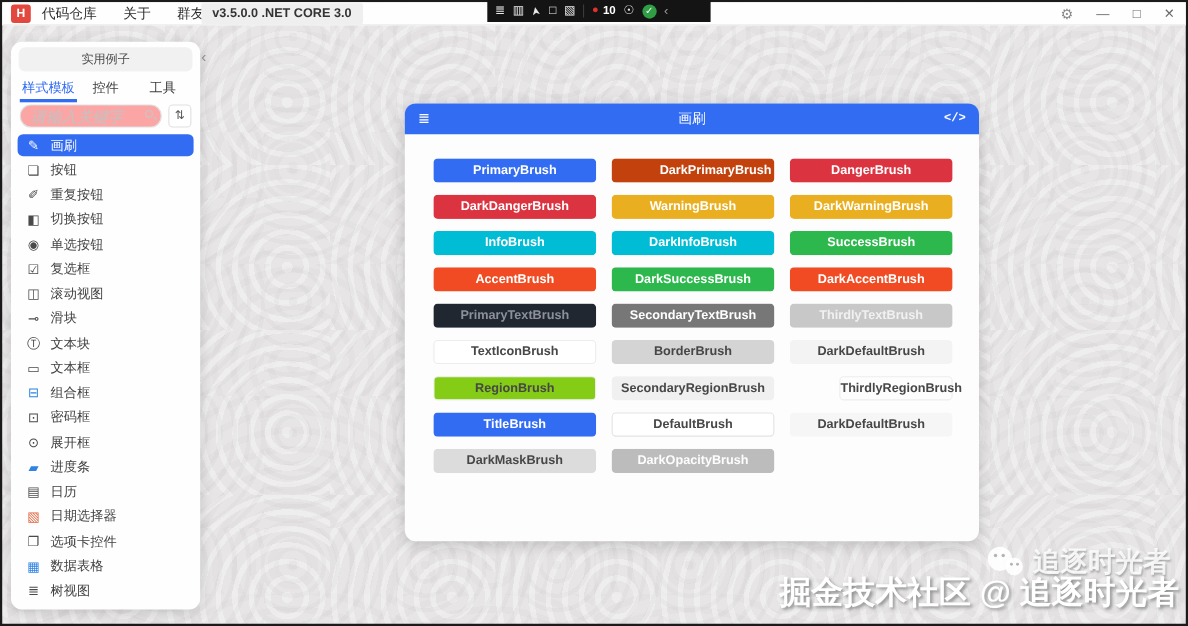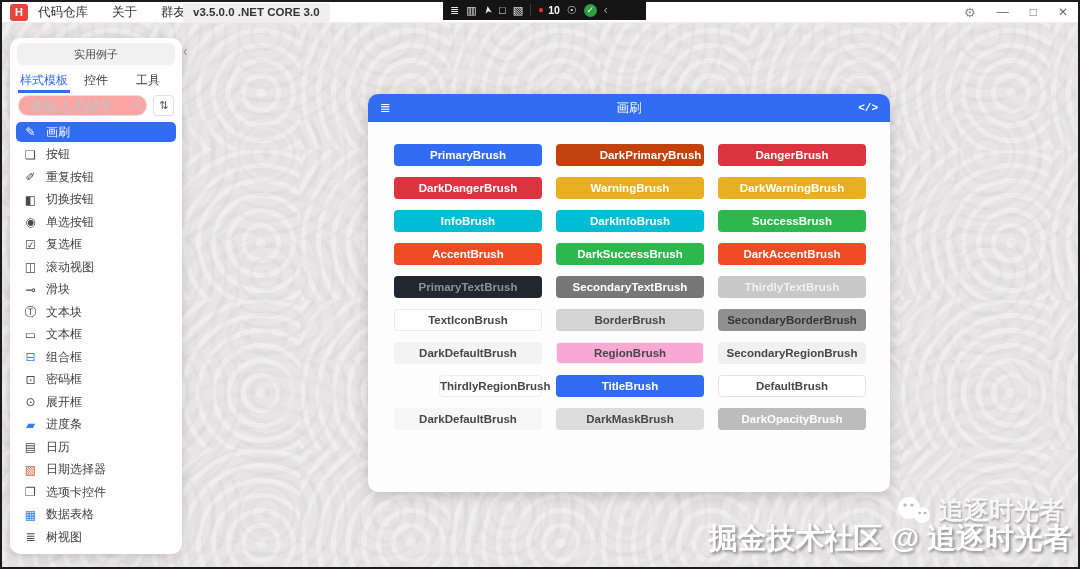--- a/index.html
+++ b/index.html
@@ -228,23 +228,22 @@
         <button class="brush" style="background: rgb(0, 188, 212); color: rgb(255, 255, 255);">DarkInfoBrush</button>
         <button class="brush" style="background: rgb(45, 184, 77); color: rgb(255, 255, 255);">SuccessBrush</button>
         <button class="brush" style="background: rgb(240, 75, 34); color: rgb(255, 255, 255);">AccentBrush</button>
         <button class="brush" style="background: rgb(45, 184, 77); color: rgb(255, 255, 255);">DarkSuccessBrush</button>
         <button class="brush" style="background: rgb(240, 75, 34); color: rgb(255, 255, 255);">DarkAccentBrush</button>
         <button class="brush" style="background: rgb(33, 39, 49); color: rgb(140, 145, 153);">PrimaryTextBrush</button>
         <button class="brush" style="background: rgb(119, 119, 119); color: rgb(255, 255, 255);">SecondaryTextBrush</button>
         <button class="brush" style="background: rgb(200, 200, 200); color: rgb(241, 241, 241);">ThirdlyTextBrush</button>
         <button class="brush" style="background: rgb(255, 255, 255); color: rgb(71, 71, 71); border-color: rgb(236, 236, 236);">TextIconBrush</button>
         <button class="brush" style="background: rgb(212, 212, 212); color: rgb(71, 71, 71);">BorderBrush</button>
-        <button class="brush" style="background: rgb(144, 144, 144); color: rgb(53, 53, 53);">SecondaryBorderBrush</button>
         <button class="brush" style="background: rgb(243, 243, 243); color: rgb(71, 71, 71);">DarkDefaultBrush</button>
-        <button class="brush" style="background: #f9a8d4; color: rgb(71, 71, 71); border-color: rgb(240, 240, 240);">RegionBrush</button>
+        <button class="brush" style="background: #84cc16; color: rgb(71, 71, 71); border-color: rgb(240, 240, 240);">RegionBrush</button>
         <button class="brush" style="background: rgb(240, 240, 240); color: rgb(71, 71, 71);">SecondaryRegionBrush</button>
         <button class="brush" style="background: rgb(253, 253, 253); color: rgb(71, 71, 71); border-color: rgb(237, 237, 237); margin-left: 45px;">ThirdlyRegionBrush</button>
         <button class="brush" style="background: rgb(50, 108, 243); color: rgb(255, 255, 255);">TitleBrush</button>
         <button class="brush" style="background: rgb(255, 255, 255); color: rgb(71, 71, 71); border-color: rgb(227, 227, 227);">DefaultBrush</button>
         <button class="brush" style="background: rgb(246, 246, 246); color: rgb(71, 71, 71);">DarkDefaultBrush</button>
         <button class="brush" style="background: rgb(220, 220, 220); color: rgb(71, 71, 71);">DarkMaskBrush</button>
         <button class="brush" style="background: rgb(188, 188, 188); color: rgb(253, 253, 253);">DarkOpacityBrush</button>
       </div>
   </div>
 

